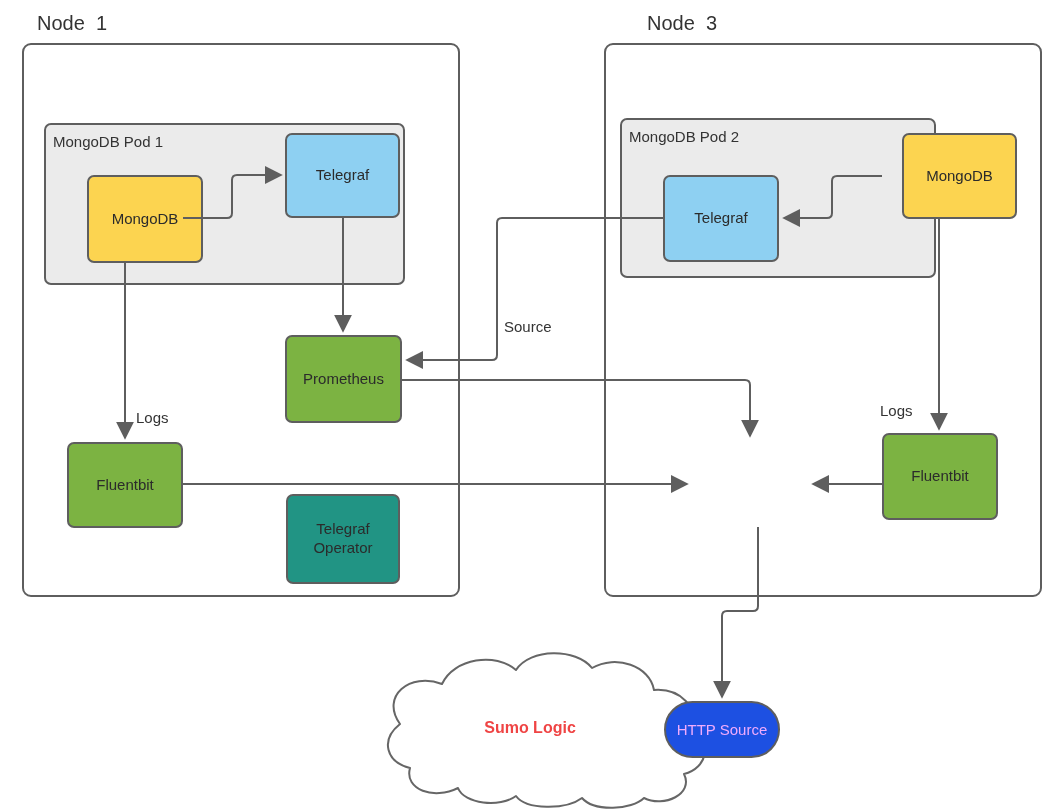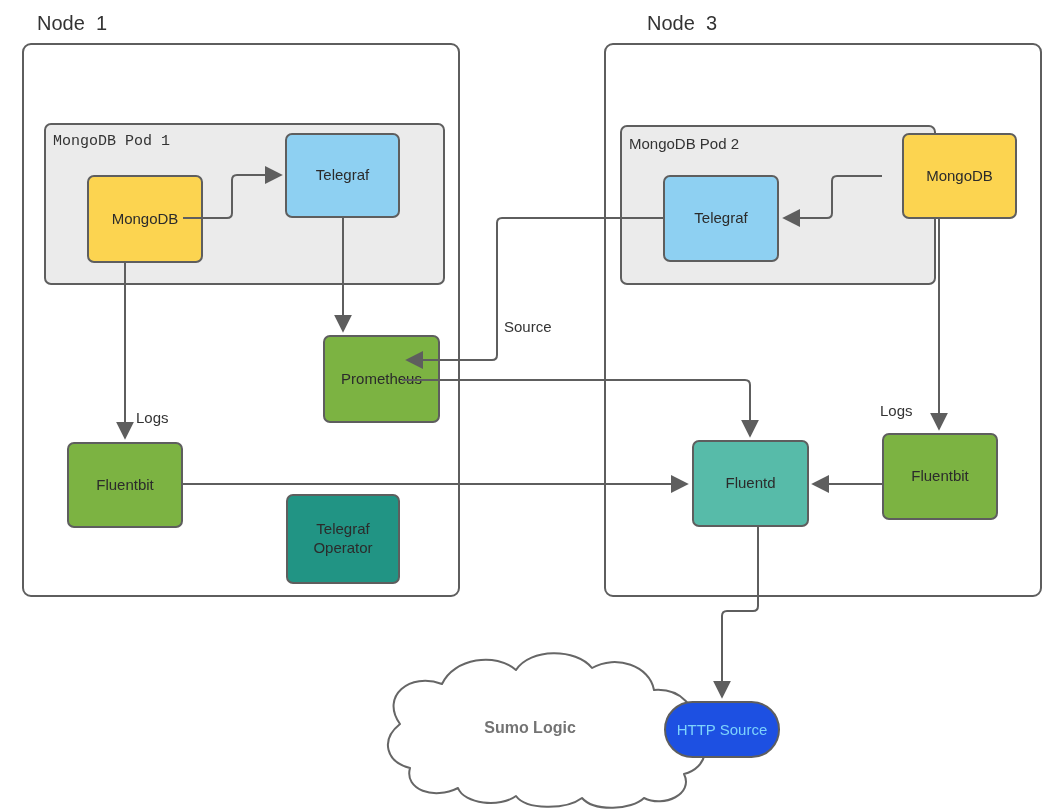--- a/index.html
+++ b/index.html
@@ -35,57 +35,56 @@
   .edge-label {
     position:absolute; font-size:15px; color:#333333; z-index:6; white-space:nowrap;
   }
   #connector-layer {
     position:absolute; left:0; top:0; width:1064px; height:812px;
     z-index:5; pointer-events:none;
   }
   #cloud-svg { position:absolute; left:366px; top:650px; z-index:1; }
   .cloud-label {
     position:absolute; left:380px; top:719px; width:300px; text-align:center;
-    font-size:16px; font-weight:bold; color:#737373; z-index:2;
+    font-size:16px; font-weight:bold; color:#ef4444; z-index:2;
   }
   .pill {
     position:absolute; left:664px; top:701px; width:116px; height:57px;
     background:#1d50e2; border:2.5px solid #5e5e5e; border-radius:29px;
     box-sizing:border-box; display:flex; align-items:center; justify-content:center;
-    color:#7dd3fc; font-size:15px; z-index:4;
+    color:#f0abfc; font-size:15px; z-index:4;
   }
 </style>
 </head>
 <body>
 
 <div id="canvas">
 
   <div class="node-label" style="left:37px; top:12px;">Node  1</div>
   <div class="node-box" style="left:22px; top:43px; width:438px; height:554px;"></div>
 
   <div class="node-label" style="left:647px; top:12px;">Node  3</div>
   <div class="node-box" style="left:604px; top:43px; width:438px; height:554px;"></div>
 
-  <div class="pod-box" style="left:44px; top:123px; width:401px; height:162px;font-family:Liberation Mono, monospace;">
+  <div class="pod-box" style="left:44px; top:123px; width:361px; height:162px;">
     <div class="pod-label">MongoDB Pod 1</div>
   </div>
 
-  <div class="pod-box" style="left:620px; top:125px; width:316px; height:160px;">
+  <div class="pod-box" style="left:620px; top:118px; width:316px; height:160px;">
     <div class="pod-label">MongoDB Pod 2</div>
   </div>
 
   <div class="shape yellow" style="left:67px; top:175px; width:116px; height:88px;">MongoDB</div>
   <div class="shape lblue" style="left:285px; top:133px; width:115px; height:85px;">Telegraf</div>
-  <div class="shape green" style="left:285px; top:335px; width:117px; height:88px;margin-left:38px;">Prometheus</div>
+  <div class="shape green" style="left:285px; top:335px; width:117px; height:88px;">Prometheus</div>
   <div class="shape green" style="left:67px; top:442px; width:116px; height:86px;">Fluentbit</div>
   <div class="shape teal-dark" style="left:286px; top:494px; width:114px; height:90px;">Telegraf Operator</div>
 
   <div class="shape lblue" style="left:663px; top:175px; width:116px; height:87px;">Telegraf</div>
   <div class="shape yellow" style="left:882px; top:133px; width:115px; height:86px;">MongoDB</div>
-  <div class="shape teal-light" style="left:692px; top:440px; width:117px; height:87px;">Fluentd</div>
   <div class="shape green" style="left:882px; top:433px; width:116px; height:87px;">Fluentbit</div>
 
   <div class="edge-label" style="left:504px; top:318px;">Source</div>
   <div class="edge-label" style="left:136px; top:409px;">Logs</div>
   <div class="edge-label" style="left:880px; top:402px;">Logs</div>
 
   <svg id="cloud-svg" width="346" height="160" viewBox="0 0 346 160">
     <path d="M 34 74
              C 14 46 44 22 76 34
              C 88 8 130 2 150 20

